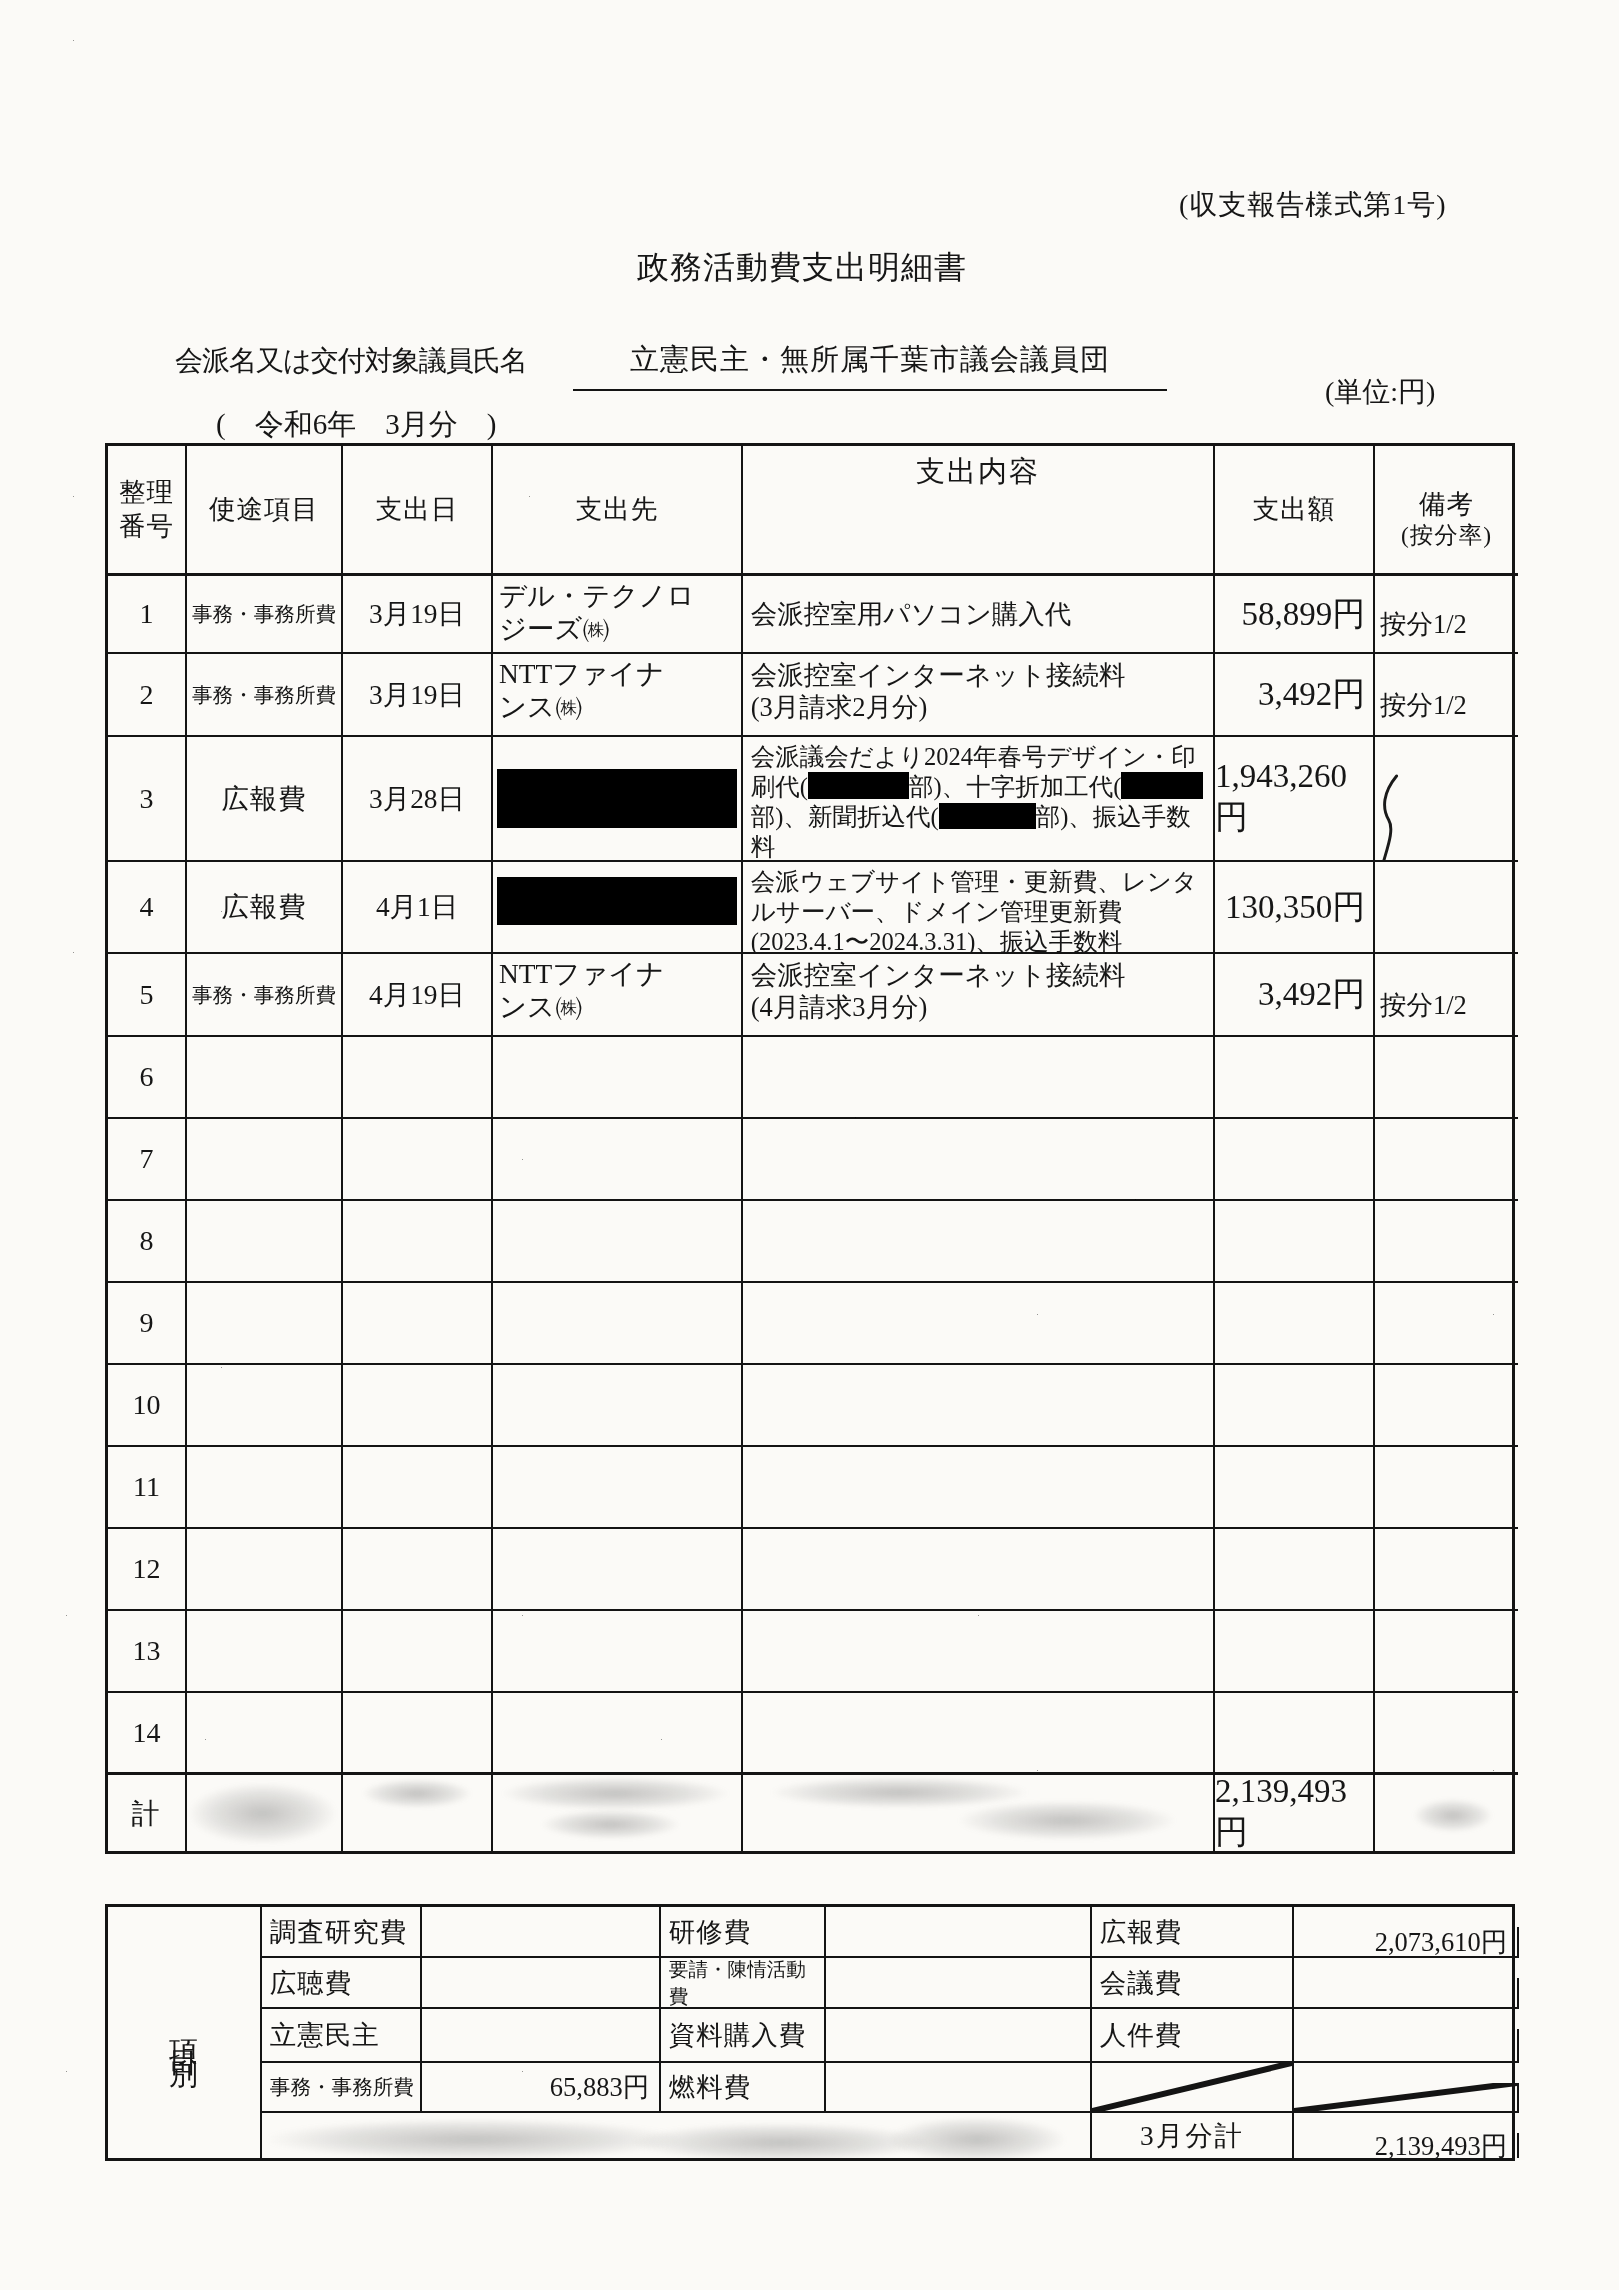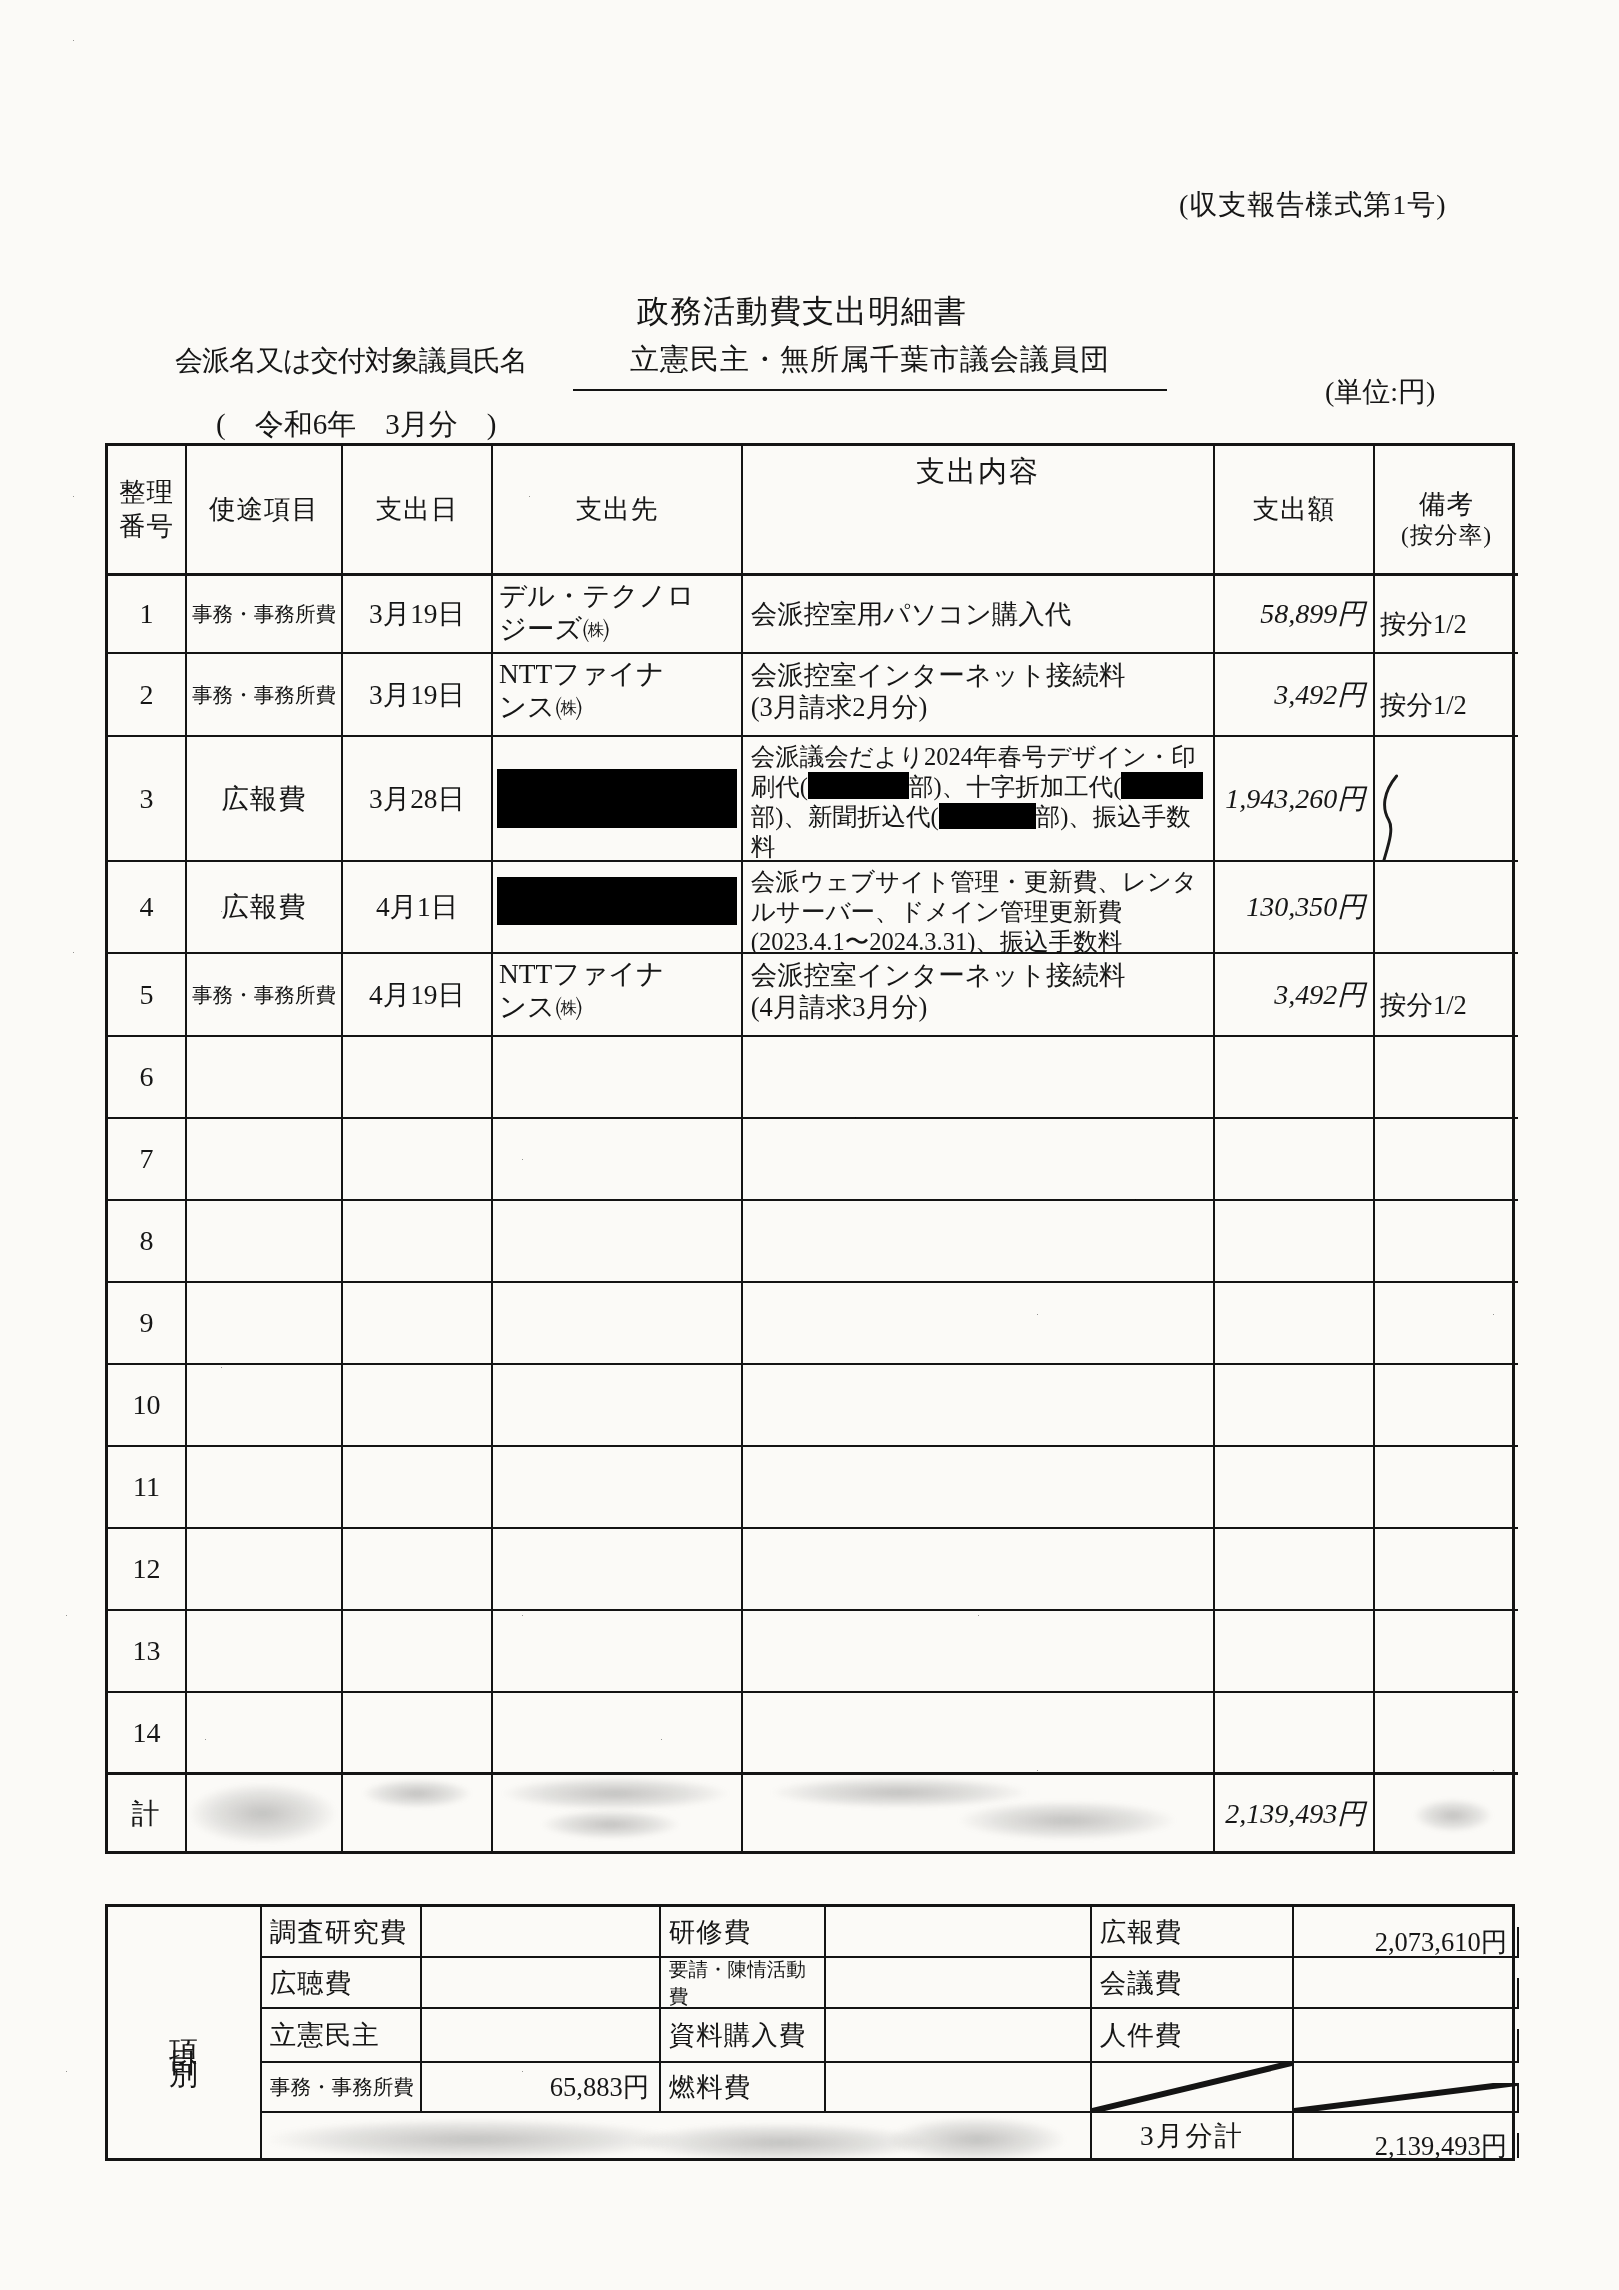--- a/index.html
+++ b/index.html
@@ -4,21 +4,21 @@
 <style>
   html,body{margin:0;padding:0;}
   body{
     width:1619px;height:2291px;position:relative;overflow:hidden;
     background:#fbfaf7;color:#161616;
     font-family:"Liberation Serif","DejaVu Serif",serif;
   }
   .abs{position:absolute;}
   
   .form-number{left:1179px;top:186px;font-size:28px;letter-spacing:1px;}
-  .doc-title{left:637px;top:246px;font-size:32px;letter-spacing:1px;font-weight:500;margin-top:44px;}
+  .doc-title{left:637px;top:246px;font-size:32px;letter-spacing:1px;font-weight:500;}
   .faction-label{left:175px;top:342px;font-size:28px;letter-spacing:-1px;}
   .faction-name{
     left:573px;top:340px;width:594px;text-align:center;
     font-size:29px;letter-spacing:1px;
     border-bottom:2.9px solid #141414;padding-bottom:8.8px;
   }
   .period{left:216px;top:405px;font-size:29px;}
   .unit-note{left:1325px;top:373px;font-size:28px;}
   
   .main-table{
@@ -42,21 +42,21 @@
   .content-title{text-align:center;font-size:29px;letter-spacing:2px;margin-bottom:2px;}
   .content-note{font-size:21.6px;line-height:1.22;letter-spacing:0;}
   .remarks-h2{font-size:23.5px;}
   .num{font-size:28px;}
   .cat{font-size:27.4px;letter-spacing:1px;}
   .cat-small{font-size:20.6px;letter-spacing:0;}
   .date{font-size:27.4px;}
   .payee{font-size:27.4px;line-height:1.2;padding:3.9px 5.9px;white-space:pre-line;}
   .content{font-size:26.5px;line-height:1.22;padding:4.9px 7.8px;white-space:pre-line;}
   .content-dense{font-size:24.5px;line-height:1.23;}
-  .amt{display:flex;align-items:center;justify-content:flex-end;font-size:28px;padding-right:7.8px;font-style:italic;}
+  .amt{display:flex;align-items:center;justify-content:flex-end;font-size:33px;padding-right:7.8px;}
   .remarks{display:flex;align-items:center;font-size:26.5px;padding-left:4.9px;}
   .total-label{font-size:28px;letter-spacing:2px;}
   
   .redaction{position:absolute;left:3.9px;right:3.9px;background:#000;}
   .redact-r3{top:32px;height:59px;}
   .redact-r4{top:14.7px;height:48px;}
   .redact-inline{display:inline-block;background:#000;height:26.5px;vertical-align:-3.9px;}
   .w105{width:101px;}.w85{width:82px;}.w100{width:97px;}
   
   .smudge{position:absolute;filter:blur(2px);

